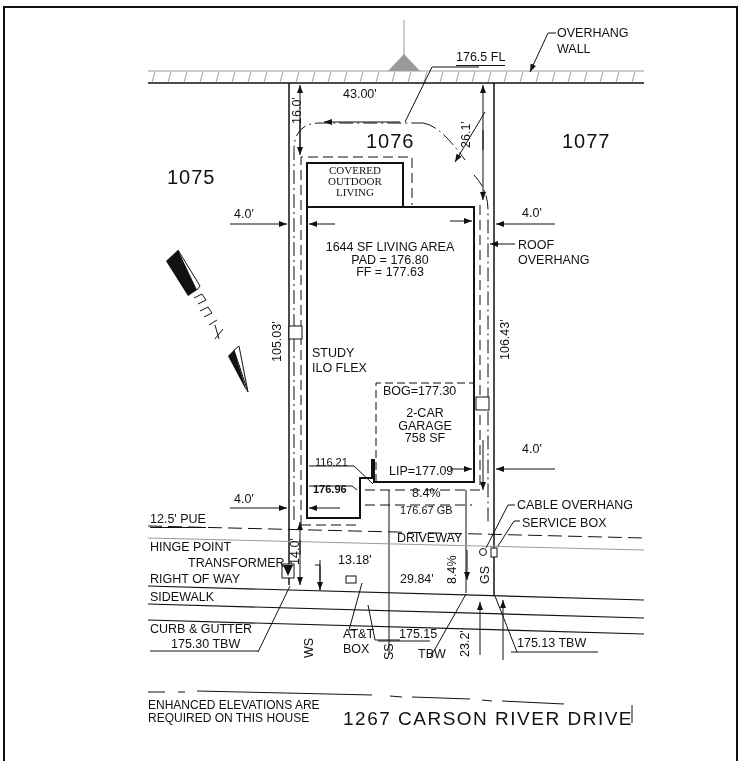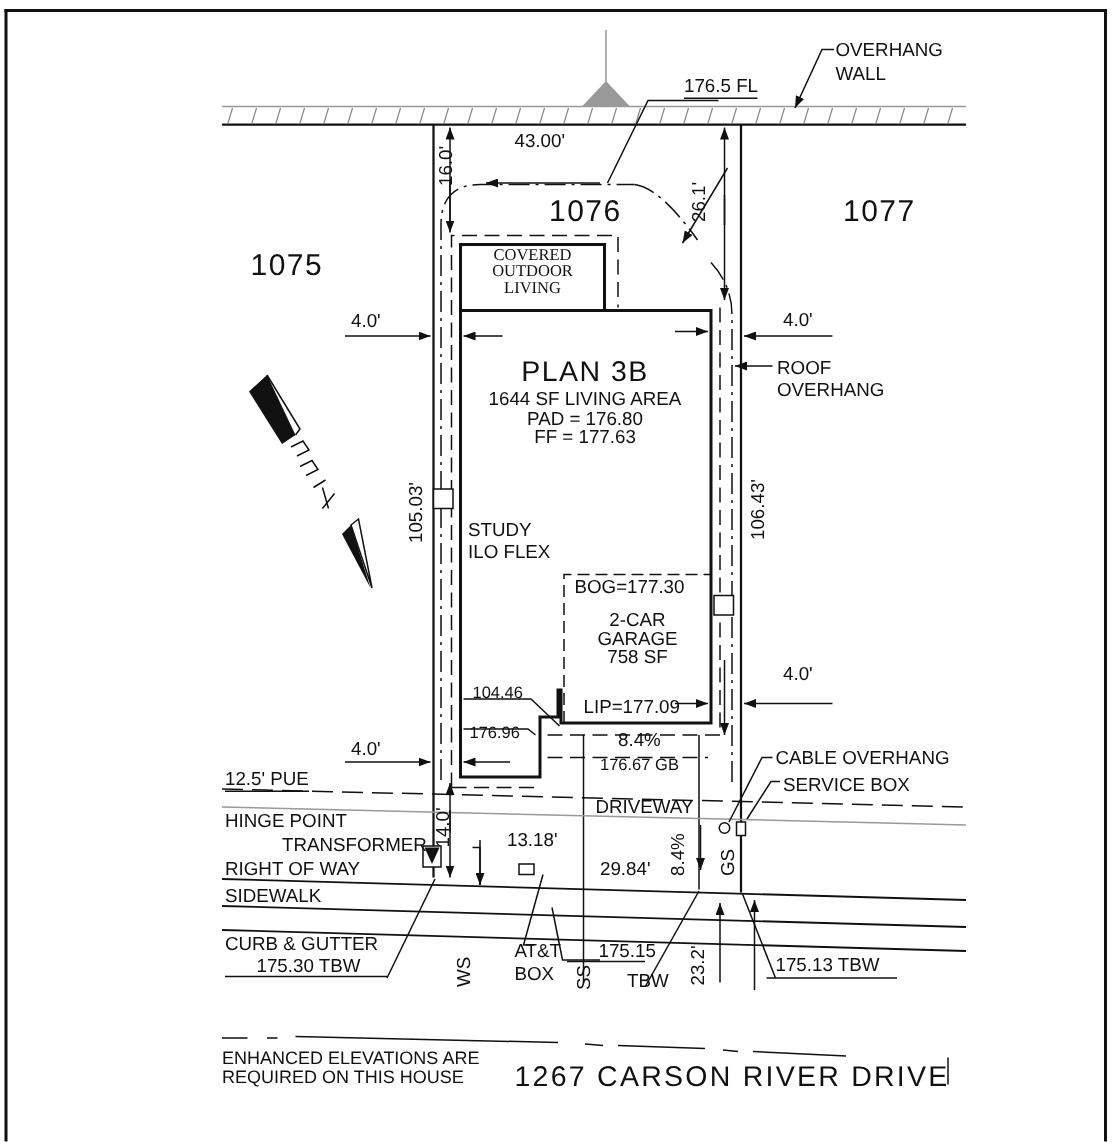--- a/index.html
+++ b/index.html
@@ -177,21 +177,20 @@
 </div>
 
 <div class="t md" style="left:234px;top:208px;">4.0'</div>
 <div class="t md" style="left:522px;top:207px;">4.0'</div>
 <div class="t md" style="left:518px;top:239px;">
   <div>ROOF</div>
   <div style="margin-top:2px">OVERHANG</div>
 </div>
 
 <div class="t ctr" style="left:310px;top:239px;width:160px;">
-  <div class="xl">PLAN 3B</div>
   <div class="md" style="margin-top:2px">1644 SF LIVING AREA</div>
   <div class="md">PAD = 176.80</div>
   <div class="md">FF = 177.63</div>
 </div>
 
 <div class="t md rot" style="left:271px;top:362px;">105.03'</div>
 <div class="t md rot" style="left:499px;top:360px;">106.43'</div>
 
 <div class="t md" style="left:312px;top:347px;">
   <div>STUDY</div>
@@ -200,22 +199,22 @@
 
 <div class="t md" style="left:383px;top:385px;">BOG=177.30</div>
 <div class="t md ctr" style="left:390px;top:407px;width:70px;">
   <div>2-CAR</div>
   <div>GARAGE</div>
   <div>758 SF</div>
 </div>
 <div class="t md" style="left:389px;top:465px;">LIP=177.09</div>
 <div class="t md" style="left:522px;top:443px;">4.0'</div>
 
-<div class="t sm" style="left:315px;top:457px;">104.46</div>
-<div class="t sm" style="left:313px;top:484px;">176.96</div>
+<div class="t sm" style="left:315px;top:457px;">116.21</div>
+<div class="t sm" style="left:313px;top:484px;font-weight:bold;">176.96</div>
 <div class="t md" style="left:412px;top:487px;">8.4%</div>
 <div class="t sm" style="left:400px;top:505px;">176.67 GB</div>
 <div class="t md" style="left:234px;top:493px;">4.0'</div>
 
 <div class="t md ul" style="left:150px;top:513px;">12.5' PUE</div>
 <div class="t md" style="left:150px;top:541px;">HINGE POINT</div>
 <div class="t md" style="left:188px;top:557px;">TRANSFORMER</div>
 <div class="t md" style="left:150px;top:573px;">RIGHT OF WAY</div>
 <div class="t md" style="left:150px;top:591px;">SIDEWALK</div>
 <div class="t md" style="left:150px;top:623px;">CURB &amp; GUTTER</div>

